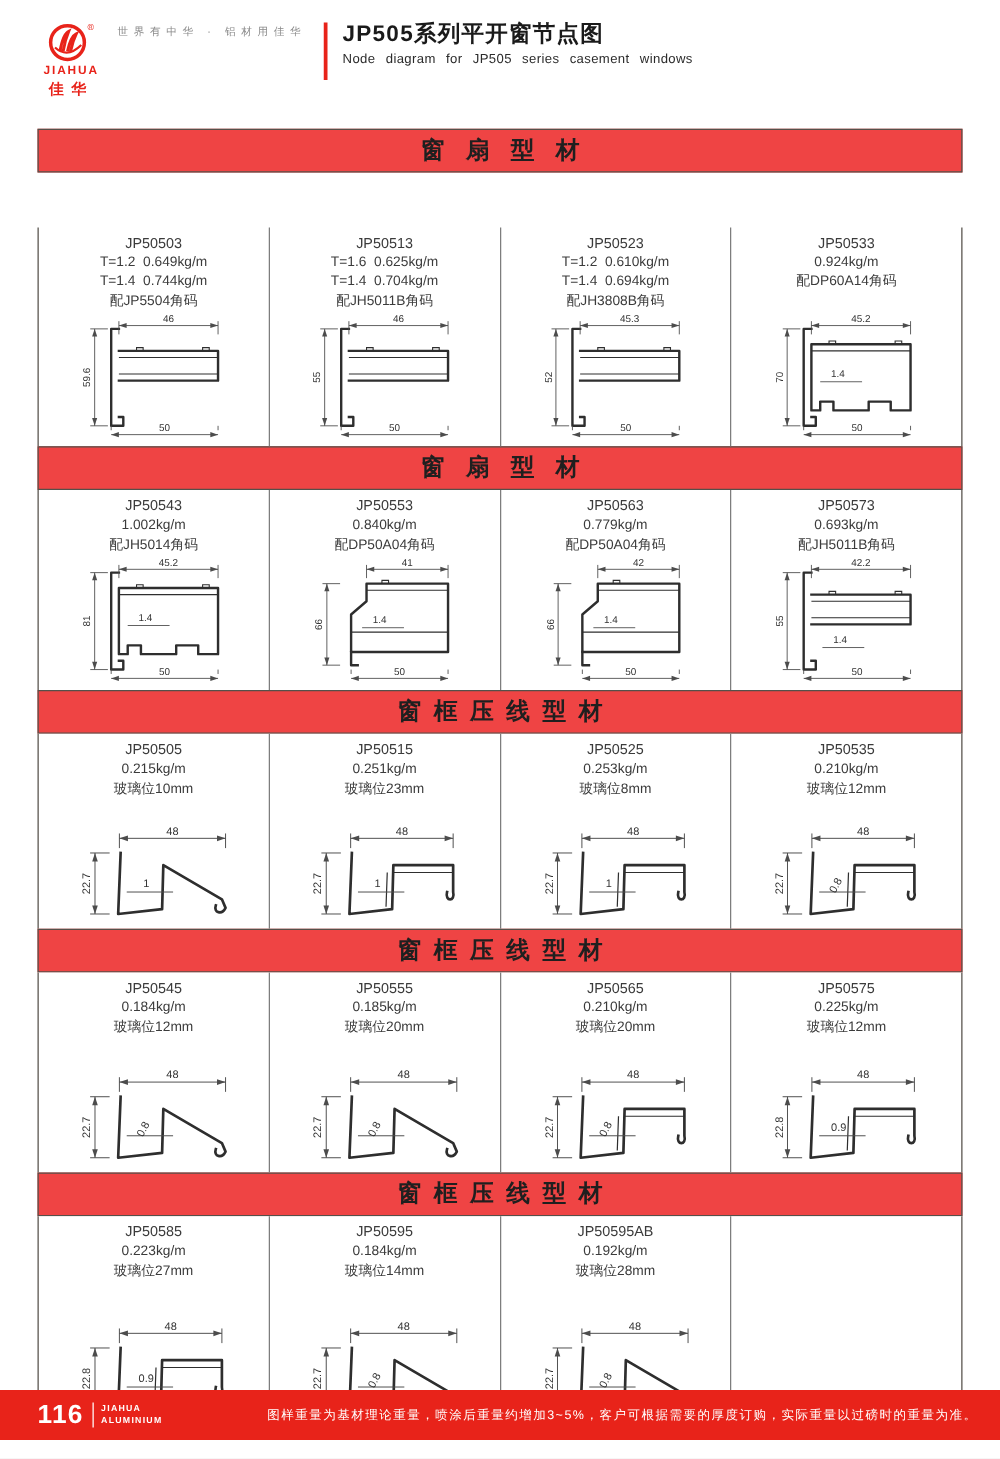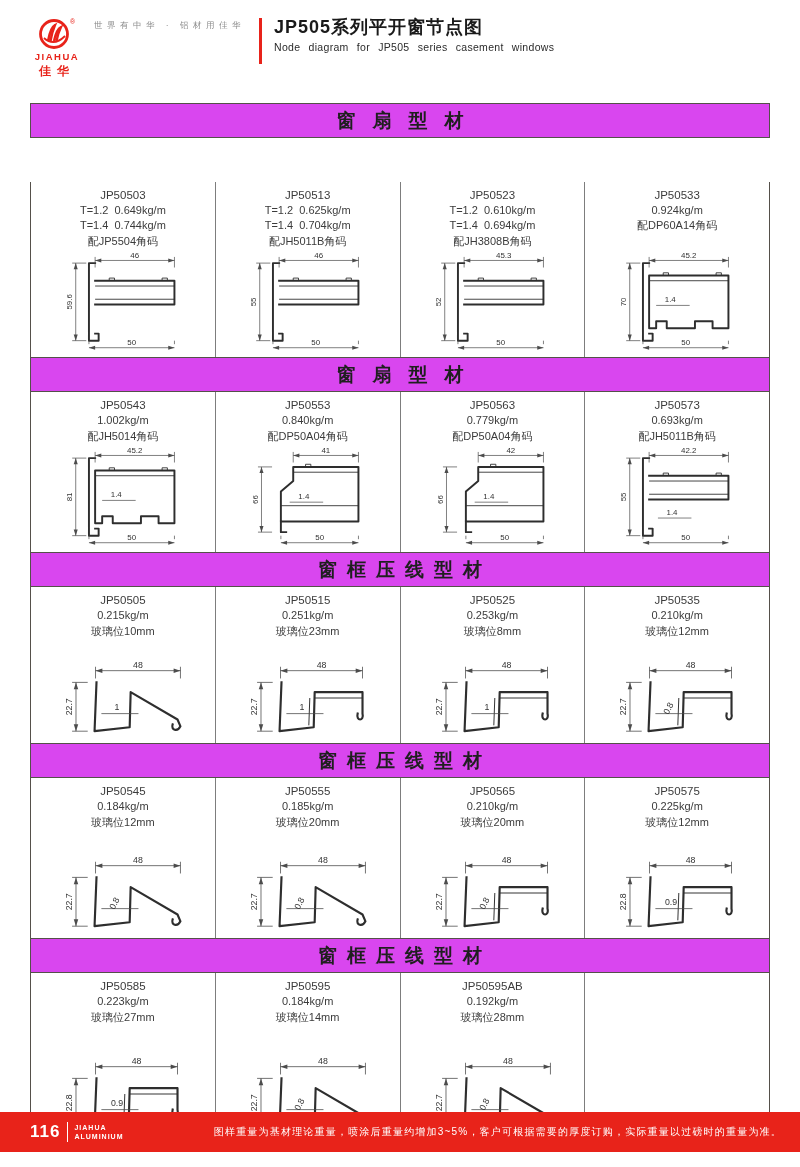--- a/index.html
+++ b/index.html
@@ -15,21 +15,21 @@
   .brand-block{margin-left:8px;}
   .brand-name{font-size:37px;font-weight:900;letter-spacing:3px;color:#141414;line-height:1.05;}
   .tagline{font-size:8.5px;color:#8a8a8a;letter-spacing:4.5px;margin-top:4px;}
   .vdiv{width:3px;height:46px;background:#e8231a;margin:2px 12px 0 14px;}
   .title-block{padding-top:1px;}
   .page-title{font-size:18px;font-weight:bold;color:#1a1a1a;letter-spacing:1px;line-height:1.15;}
   .page-subtitle{font-size:10.5px;color:#2b2b2b;margin-top:3px;word-spacing:5px;letter-spacing:0.3px;}
 
   
   #profile-table{position:absolute;top:103px;left:30px;width:740px;}
-  .sec-header{background:#d946ef;border:1.4px solid #55504a;text-align:center;
+  .sec-header{background:#ef4444;border:1.4px solid #55504a;text-align:center;
               height:33px;line-height:33px;font-size:19px;font-weight:bold;color:#1f1f1f;}
   .sec-header.wide span{letter-spacing:17px;padding-left:17px;}
   .sec-header.med span{letter-spacing:10px;padding-left:10px;}
   .row{display:flex;border:1.4px solid #55504a;border-top:none;border-bottom:none;background:#fff;}
   .row.last{border-bottom:1.4px solid #55504a;}
   .cell{flex:1 1 0;display:flex;flex-direction:column;align-items:center;padding:5px 2px 4px 2px;min-width:0;}
   .cell + .cell{border-left:1px solid #7d7d7d;}
   .code{font-size:11.5px;color:#3b3b3b;line-height:1.4;}
   .spec{font-size:11px;color:#3b3b3b;line-height:1.4;white-space:pre;}
   .diag{display:block;margin-top:auto;margin-bottom:0;}
@@ -40,21 +40,21 @@
   .p2{fill:none;stroke:#2e2e2e;stroke-width:2.2;stroke-linejoin:round;stroke-linecap:square;}
   .p1{fill:none;stroke:#2e2e2e;stroke-width:1;}
   .dim{stroke:#4c4c4c;stroke-width:0.8;fill:none;}
   .ar{fill:#4c4c4c;stroke:none;}
   .dt{font:9px "Liberation Sans",sans-serif;fill:#333;}
 
   
   .footband{position:absolute;left:0;top:1112px;width:800px;height:40px;background:#e8231a;
             display:flex;align-items:center;color:#fff;}
   .pageno-wrap{display:flex;align-items:center;margin-left:30px;}
-  .pageno{font-size:17px;font-weight:bold;letter-spacing:1px;}
+  .pageno{font-size:21px;font-weight:bold;letter-spacing:1px;}
   .fdiv{width:1px;height:20px;background:#ffffff;margin:0 6px 0 7px;}
   .fbrand{font-size:7px;font-weight:bold;letter-spacing:1px;line-height:1.3;}
   .fnote{margin-left:auto;margin-right:18px;font-size:10px;letter-spacing:1.2px;padding-left:46px;}
 </style>
 </head>
 <body>
 
 <div class="page">
 
   <header>
@@ -107,21 +107,21 @@
             <line class="dim" x1="51" y1="112" x2="148" y2="112"></line>
             <line class="dim" x1="51" y1="108" x2="51" y2="104"></line>
             <line class="dim" x1="148" y1="108" x2="148" y2="104"></line>
             <path class="ar" d="M51 112 l7 -2.3 v4.6 Z"></path>
             <path class="ar" d="M148 112 l-7 -2.3 v4.6 Z"></path>
             <text class="dt" x="99.5" y="109" text-anchor="middle">50</text>
           </svg>
         </div>
         <div class="cell">
           <div class="code">JP50513</div>
-          <div class="spec">T=1.2  0.625kg/m</div>
+          <div class="spec">T=1.6  0.625kg/m</div>
           <div class="spec">T=1.4  0.704kg/m</div>
           <div class="spec">配JH5011B角码</div>
           <svg class="diag sash" viewBox="0 0 180 118">
             <path class="p2" d="M58 16 H51 V104 H62 V96 H58"></path>
             <path class="p2" d="M58 36 H148 V63 H58"></path>
             <path class="p1" d="M58 42 H148 M58 57 H148"></path>
             <path class="p1" d="M74 36 v-3 h6 v3 M134 36 v-3 h6 v3"></path>
             <line class="dim" x1="58" y1="13" x2="148" y2="13"></line>
             <line class="dim" x1="58" y1="9" x2="58" y2="21"></line>
             <line class="dim" x1="148" y1="9" x2="148" y2="21"></line>

